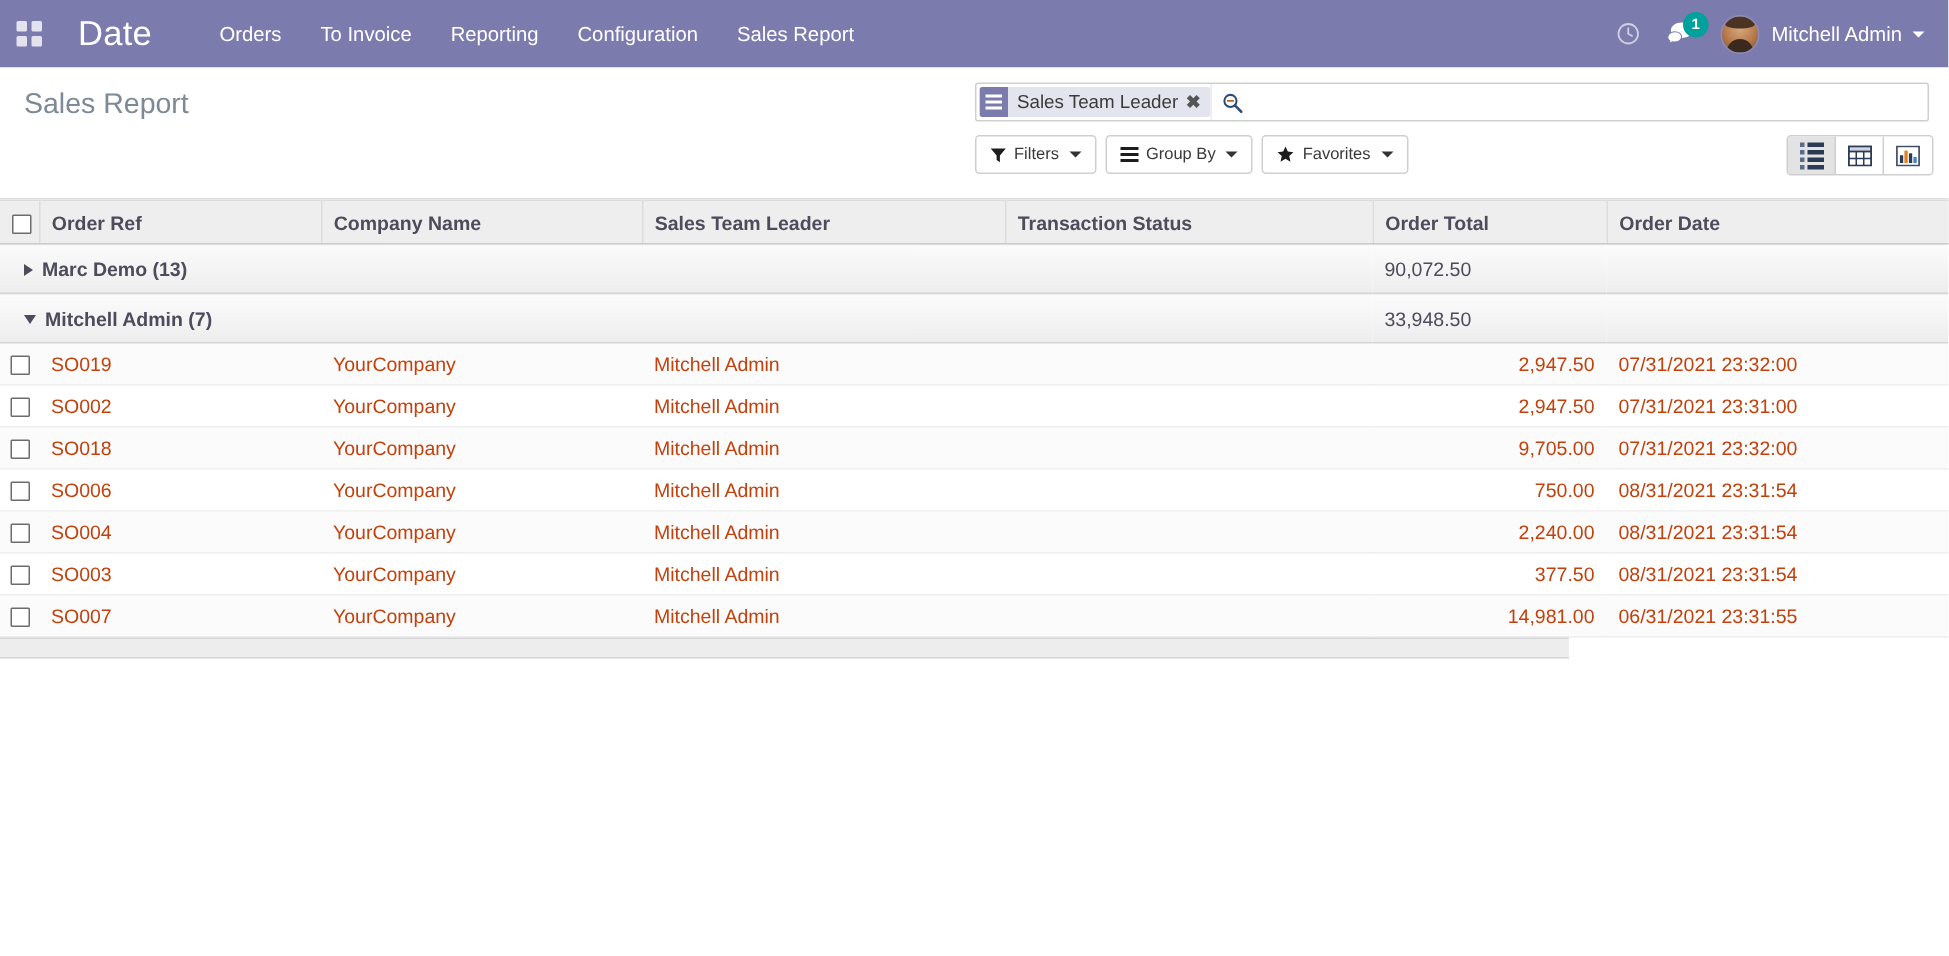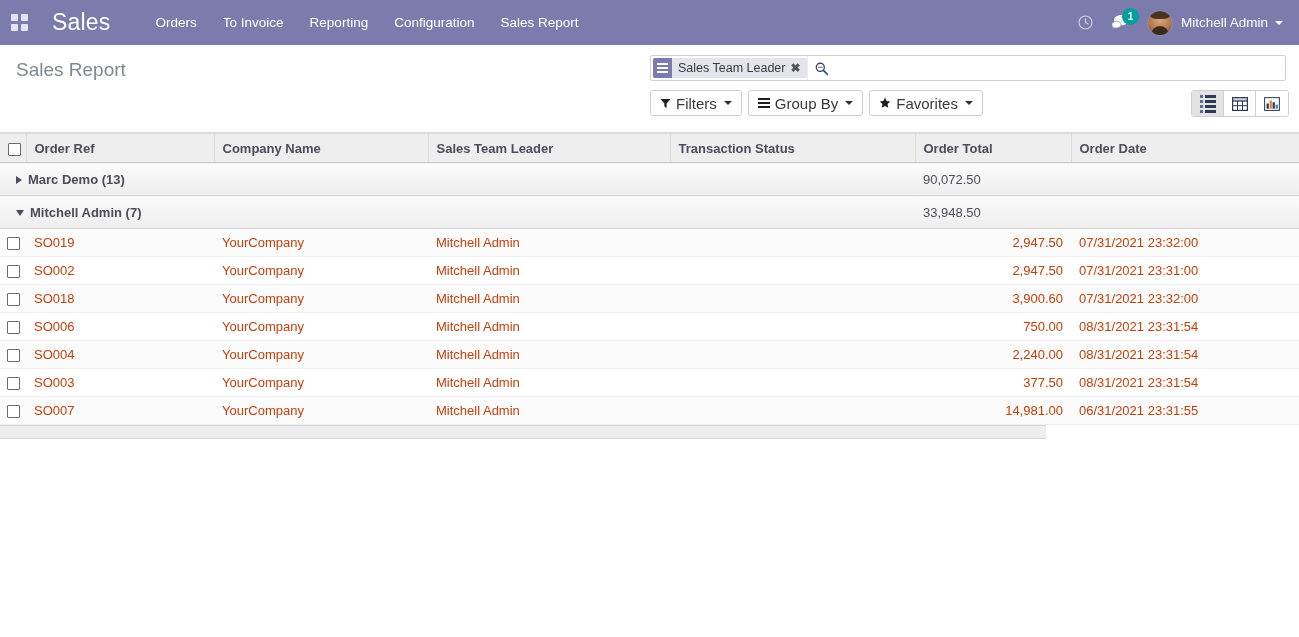--- a/index.html
+++ b/index.html
@@ -208,21 +208,21 @@
   }
   .filter-btn {
     display: flex;
     align-items: center;
     gap: 5px;
     height: 26px;
     padding: 0 9px;
     background: #ffffff;
     border: 1px solid #cfcfcf;
     border-radius: 3px;
-    font-size: 15px;
+    font-size: 11px;
     color: #393939;
     cursor: pointer;
     white-space: nowrap;
     font-family: "Liberation Sans", sans-serif;
   }
   .btn-caret {
     width: 0; height: 0;
     border-left: 4px solid transparent;
     border-right: 4px solid transparent;
     border-top: 4px solid #333333;
@@ -349,21 +349,21 @@
 
 <div class="navbar">
   <div class="apps-btn">
     <span class="apps-grid">
       <i></i>
         <i></i>
         <i></i>
         <i></i>
     </span>
   </div>
-  <div class="brand">Sales</div>
+  <div class="brand">Date</div>
   <div class="nav-menu">
     <div class="nav-item">Orders</div>
     <div class="nav-item">To Invoice</div>
     <div class="nav-item">Reporting</div>
     <div class="nav-item">Configuration</div>
     <div class="nav-item">Sales Report</div>
   </div>
 
   <div class="nav-right">
     <div class="nav-icon-btn">
@@ -531,21 +531,21 @@
         <td class="d-total">2,947.50</td>
         <td>07/31/2021 23:31:00</td>
       </tr>
 
       <tr class="data-row">
         <td class="d-check"><span class="chk"></span></td>
         <td>SO018</td>
         <td>YourCompany</td>
         <td>Mitchell Admin</td>
         <td></td>
-        <td class="d-total">3,900.60</td>
+        <td class="d-total">9,705.00</td>
         <td>07/31/2021 23:32:00</td>
       </tr>
 
       <tr class="data-row">
         <td class="d-check"><span class="chk"></span></td>
         <td>SO006</td>
         <td>YourCompany</td>
         <td>Mitchell Admin</td>
         <td></td>
         <td class="d-total">750.00</td>

